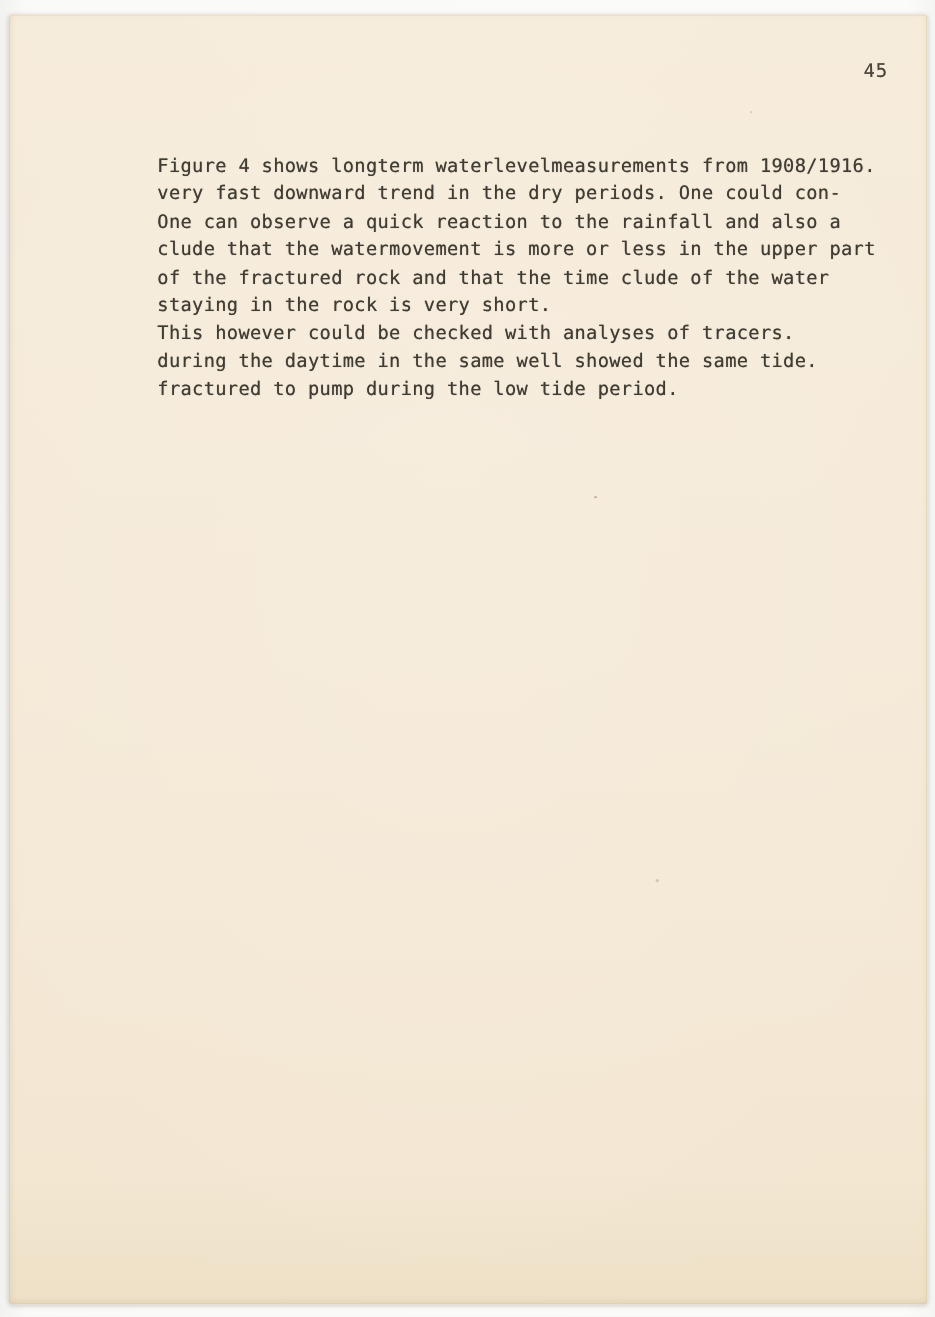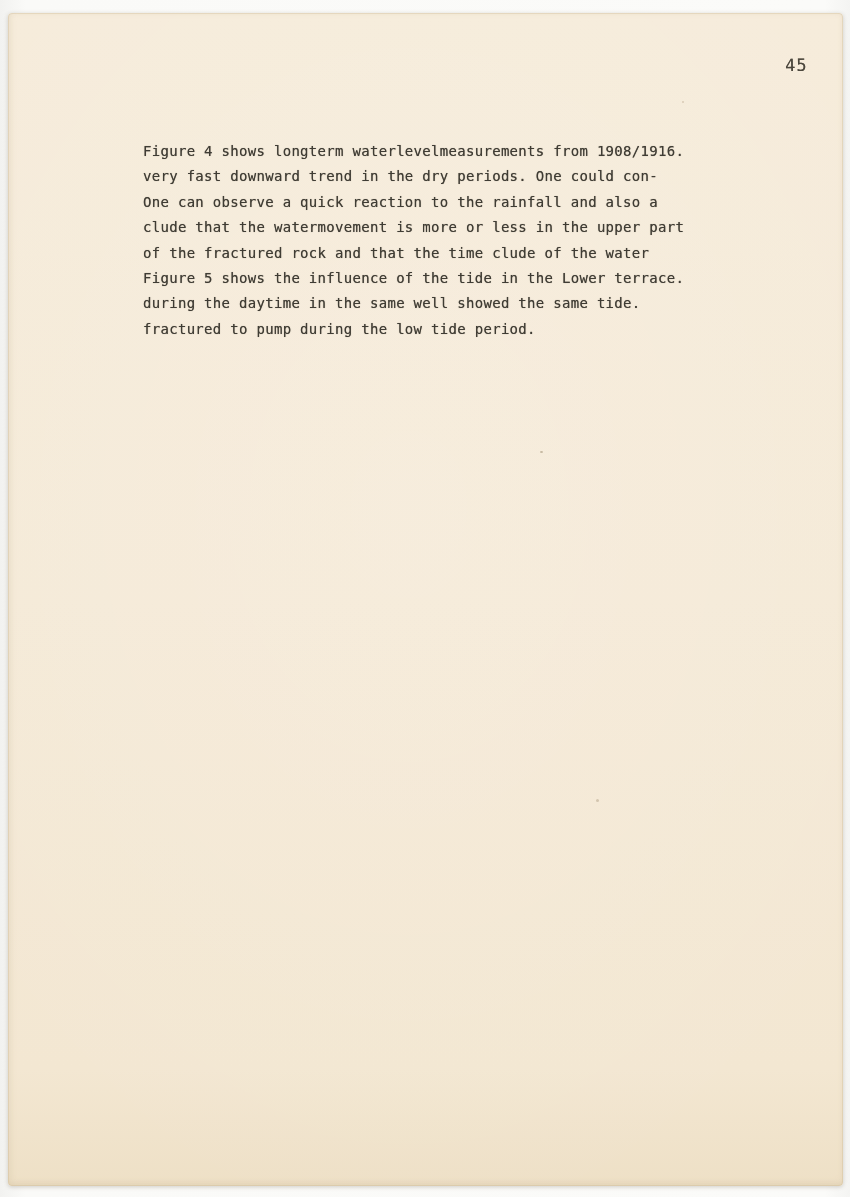--- a/index.html
+++ b/index.html
@@ -42,21 +42,21 @@
     color: #4c483e;
     text-shadow: 0 0 0.6px rgba(70,64,52,0.65);
     transform: rotate(-1.5deg);
   }
   .body-text {
     position: absolute;
     left: 135px;
     top: 126px;
     width: 660px;
     color: #3f3c34;
-    font-size: 14px;
+    font-size: 17px;
     line-height: 25.4px;
     letter-spacing: 0.3px;
     text-shadow: 0 0 0.7px rgba(62,57,46,0.70);
   }
   .line {
     white-space: pre;
     height: 25.4px;
   }
   .speck {
     position: absolute;
@@ -74,21 +74,22 @@
   <div class="paper">
 
     <div class="page-number">45</div>
 
     <div class="body-text">
       <div class="line">Figure 4 shows longterm waterlevelmeasurements from 1908/1916.</div>
       <div class="line">very fast downward trend in the dry periods. One could con-</div>
       <div class="line">One can observe a quick reaction to the rainfall and also a</div>
       <div class="line">clude that the watermovement is more or less in the upper part</div>
       <div class="line">of the fractured rock and that the time clude of the water</div>
-      <div class="line">Figure 5 shows the influence of the tide in the Lower terrace.</div>
+      <div class="line">staying in the rock is very short.</div>
+      <div class="line">This however could be checked with analyses of tracers.</div>
       <div class="line">during the daytime in the same well showed the same tide.</div>
       <div class="line">fractured to pump during the low tide period.</div>
     </div>
 
     <div class="speck s1"></div>
     <div class="speck s2"></div>
     <div class="speck s3"></div>
 
   </div>
 </div>

